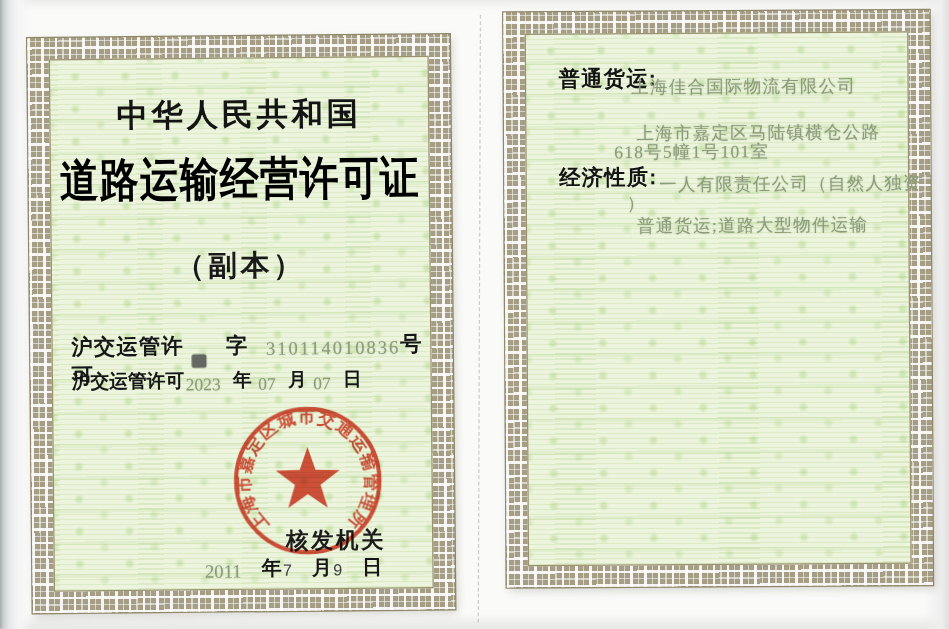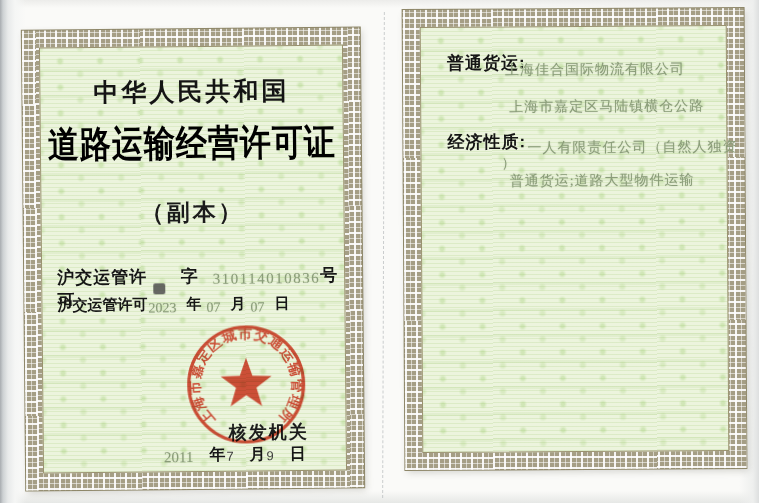--- a/index.html
+++ b/index.html
@@ -131,19 +131,20 @@
   </div>
 </div>
 
 <div class="page page-right">
   <div class="page-inner"></div>
 
   <div class="field-label" style="left:44px;top:42px">普通货运:</div>
   <div class="field-value" style="left:102px;top:52px">上海佳合国际物流有限公司</div>
 
   <div class="field-value" style="left:106px;top:89px">上海市嘉定区马陆镇横仓公路</div>
+  <div class="field-value" style="left:88px;top:104px">618号5幢1号101室</div>
 
   <div class="field-label" style="left:44px;top:121px">经济性质:</div>
   <div class="field-value" style="left:124px;top:130px">一人有限责任公司（自然人独资</div>
   <div class="field-value" style="left:98px;top:145px">）</div>
 
   <div class="field-value" style="left:106px;top:163px">普通货运;道路大型物件运输</div>
 </div>
 
 </body></html>

